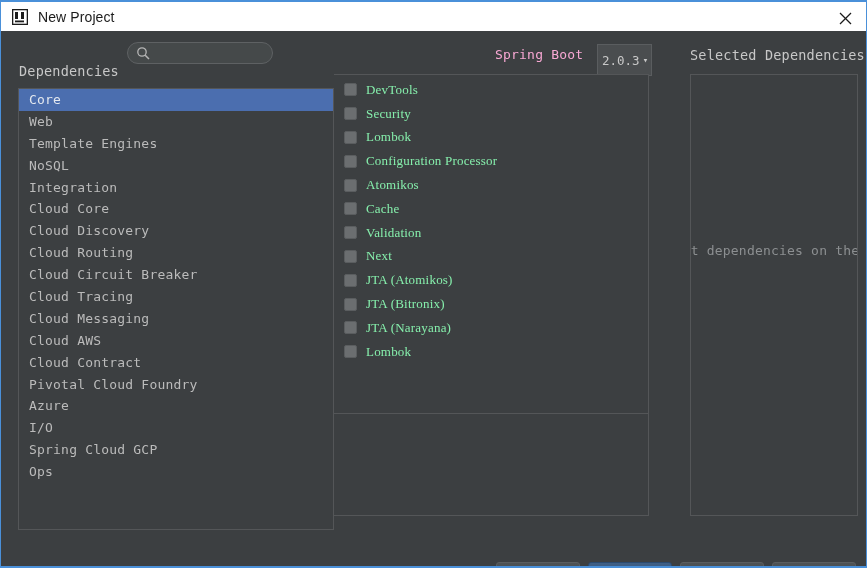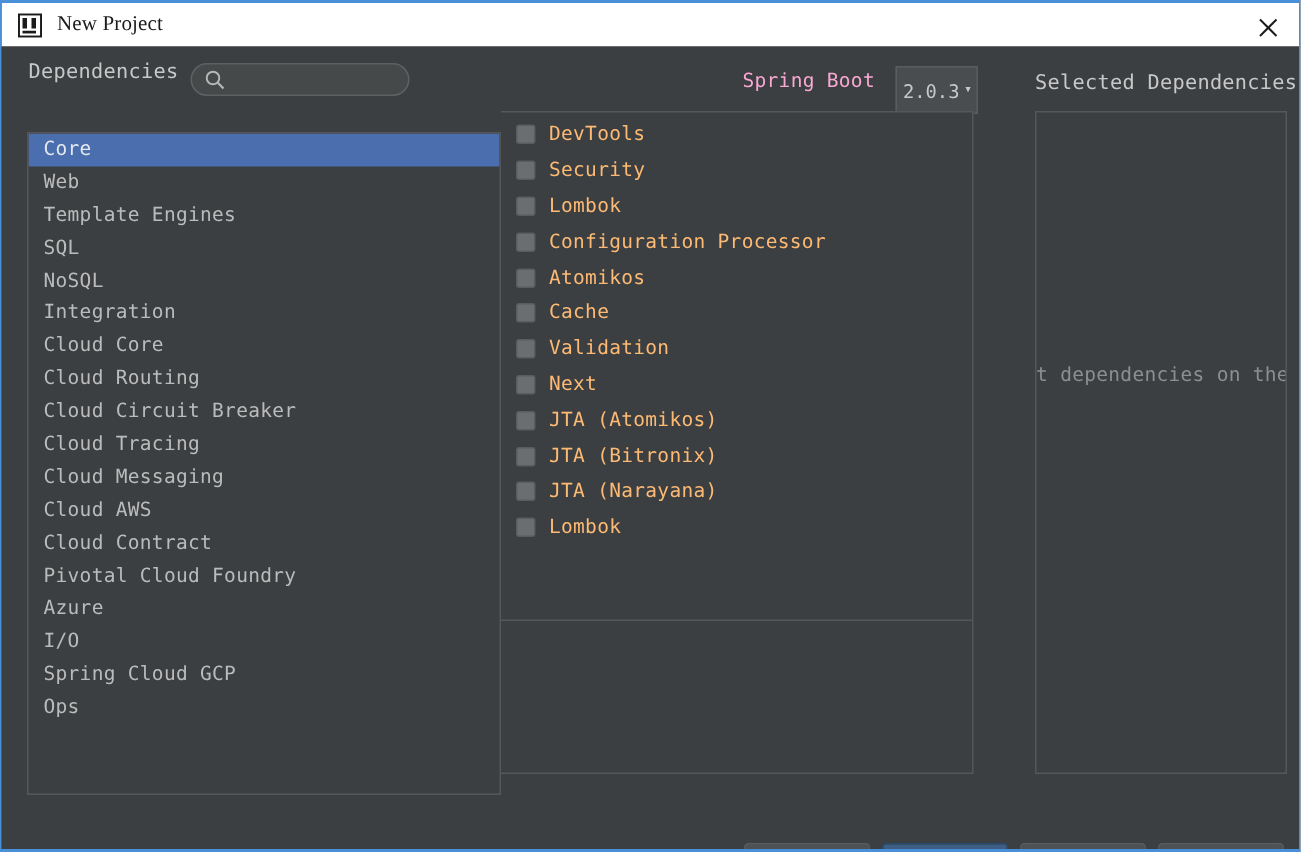--- a/index.html
+++ b/index.html
@@ -36,21 +36,21 @@
     align-items: center;
   }
   .title-icon {
     margin-left: 11px;
     width: 16px;
     height: 16px;
     display: block;
   }
   .title-text {
     margin-left: 10px;
-    font-family: Liberation Serif, serif;
+    font-family: Liberation Sans, sans-serif;
     font-size: 14px;
     color: #1b1b1b;
     letter-spacing: 0.1px;
   }
   .title-close {
     position: absolute;
     right: 0; top: 2px;
     width: 46px;
     height: 29px;
     display: flex;
@@ -65,21 +65,21 @@
     position: absolute;
     left: 0; top: 31px;
     width: 865px;
     height: 535px;
     background: #3c3f41;
   }
 
   
   .dep-label {
     position: absolute;
-    left: 18px; top: 9px;
+    left: 18px; top: 32px;
     font-size: 13.5px;
     color: #c8c8c8;
     letter-spacing: 0.2px;
   }
   .search-box {
     position: absolute;
     left: 126px; top: 11px;
     width: 146px;
     height: 22px;
     border: 1px solid #5e6163;
@@ -205,24 +205,25 @@
     height: 13px;
     background: #6b6e70;
     border: 1px solid #5a5d5f;
     border-radius: 2px;
     box-sizing: border-box;
     flex: 0 0 auto;
     cursor: pointer;
   }
   .mod-label {
     margin-left: 9px;
-    color: #fdba74;
+    color: #86efac;
     font-size: 13px;
     letter-spacing: 0.2px;
     white-space: nowrap;
+    font-family: Liberation Serif, serif;
   }
   .mod-divider {
     position: absolute;
     left: 0; right: 0;
     top: 338px;
     height: 1px;
     background: #545658;
   }
 
   
@@ -320,24 +321,24 @@
       <span class="caret">▾</span>
     </div>
 
     <div class="selected-title">Selected Dependencies</div>
 
     <div class="panel" id="cat-panel">
       <div class="cat-list" id="cat-list">
           <div class="cat-item selected"><span>Core</span></div>
           <div class="cat-item"><span>Web</span></div>
           <div class="cat-item"><span>Template Engines</span></div>
-          <div class="cat-item"><span>SQL</span></div>
           <div class="cat-item"><span>NoSQL</span></div>
           <div class="cat-item"><span>Integration</span></div>
           <div class="cat-item"><span>Cloud Core</span></div>
+          <div class="cat-item"><span>Cloud Discovery</span></div>
           <div class="cat-item"><span>Cloud Routing</span></div>
           <div class="cat-item"><span>Cloud Circuit Breaker</span></div>
           <div class="cat-item"><span>Cloud Tracing</span></div>
           <div class="cat-item"><span>Cloud Messaging</span></div>
           <div class="cat-item"><span>Cloud AWS</span></div>
           <div class="cat-item"><span>Cloud Contract</span></div>
           <div class="cat-item"><span>Pivotal Cloud Foundry</span></div>
           <div class="cat-item"><span>Azure</span></div>
           <div class="cat-item"><span>I/O</span></div>
           <div class="cat-item"><span>Spring Cloud GCP</span></div>

